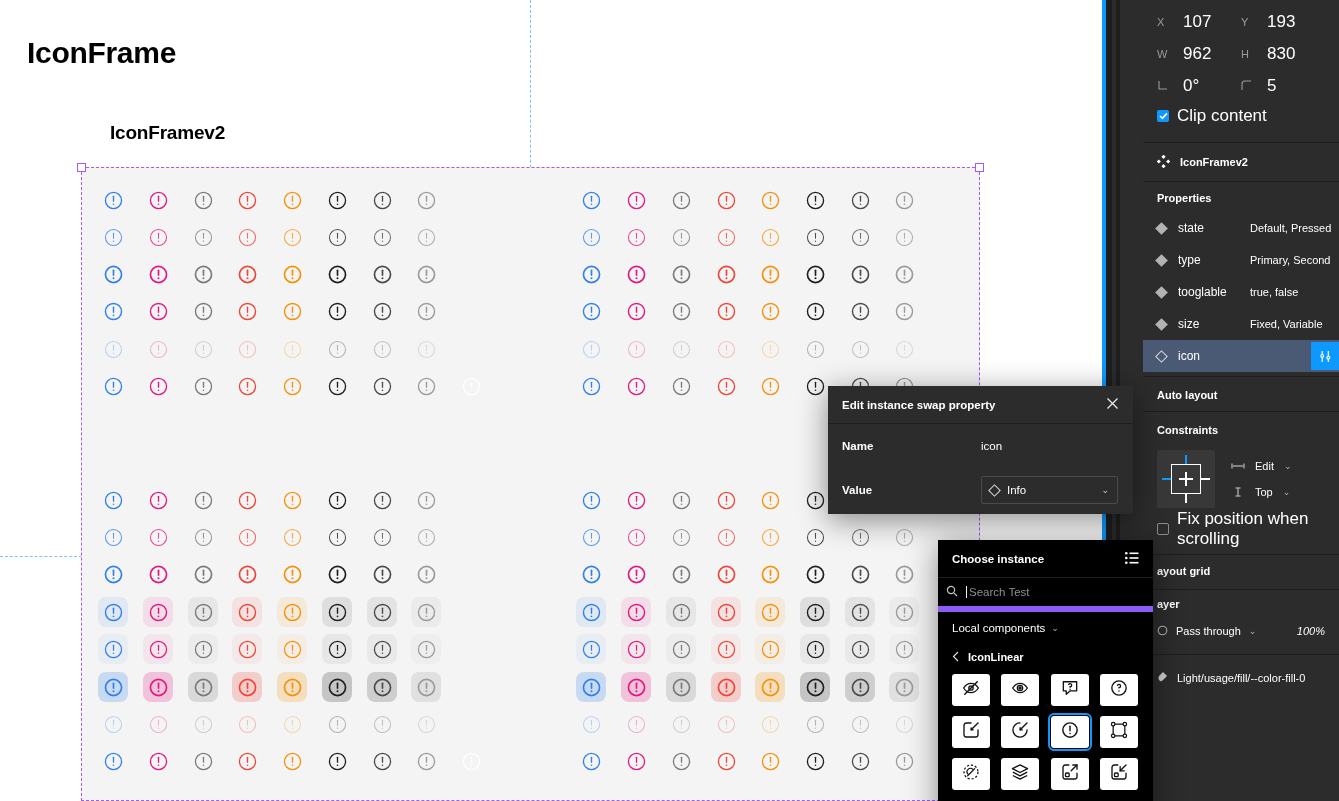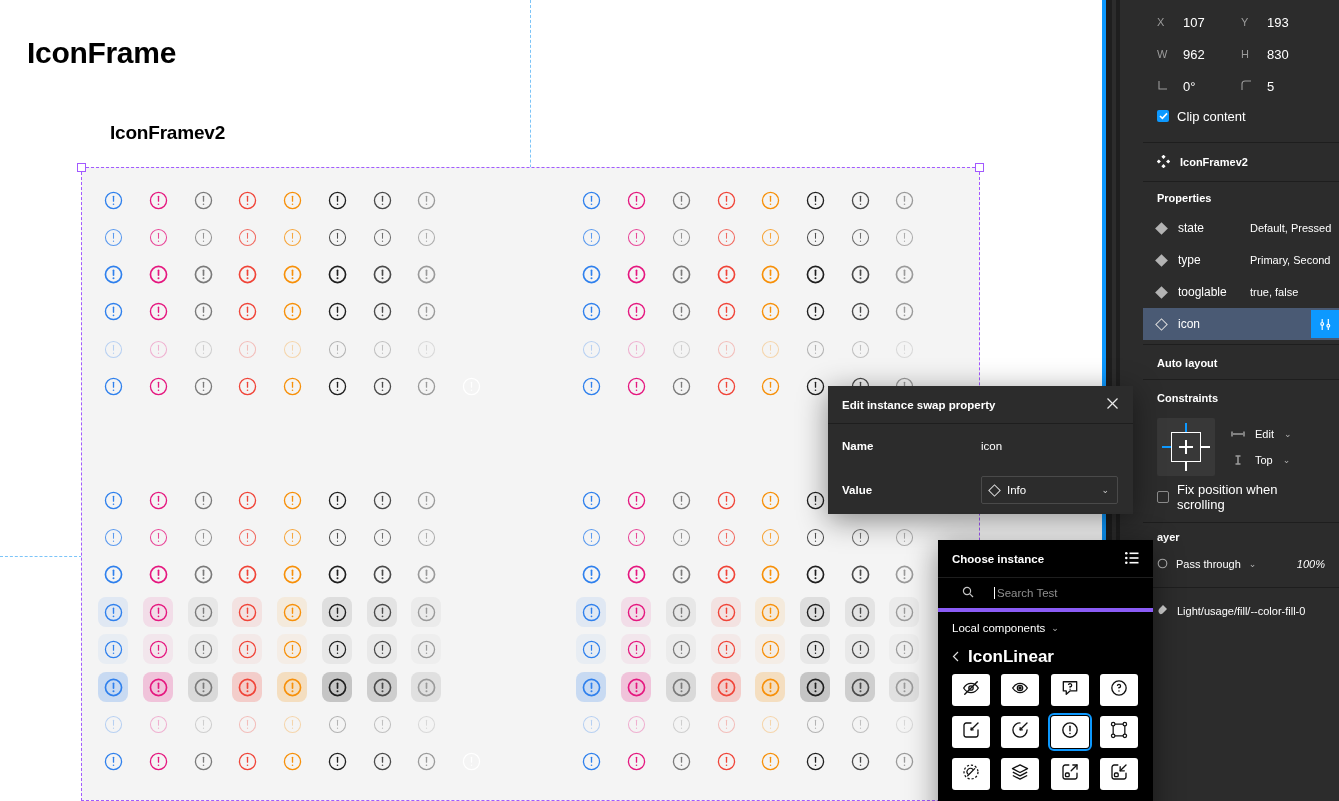--- a/index.html
+++ b/index.html
@@ -87,21 +87,21 @@
   .sec { border-bottom: 1px solid #1e1e1e; padding: 10px 0 12px 0; }
   .sec-head {
     font-weight: bold; font-size: 11px; color: #ffffff;
     padding: 4px 14px 8px 14px;
   }
   .row {
     display: flex; align-items: center;
     height: 32px; padding: 0 14px;
   }
   .row .lbl { color: #9b9b9b; width: 16px; flex: none; font-size: 11px; }
-  .row .val { color: #ffffff; font-size: 13px; }
+  .row .val { color: #ffffff; font-size: 17px; }
   .half { display: flex; flex: 1; align-items: center; gap: 10px; }
 
   .chk {
     width: 12px; height: 12px; border-radius: 2px;
     background: #0d99ff; display: flex; align-items: center; justify-content: center;
     flex: none; margin-right: 8px;
   }
   .chk.off { background: transparent; border: 1px solid #8c8c8c; }
 
   .prop-row {
@@ -179,29 +179,29 @@
     box-shadow: 0 6px 28px rgba(0,0,0,.45);
     color: #fff;
     overflow: hidden;
   }
   #choose-panel .ci-head {
     height: 38px; display: flex; align-items: center; padding: 0 14px;
     font-weight: bold; font-size: 11.5px; border-bottom: 1px solid #1e1e1e;
   }
   #choose-panel .ci-head .list-icon { margin-left: auto; }
   .ci-search {
-    height: 34px; display: flex; align-items: center; gap: 20px;
-    padding: 0 24px; border-bottom: 4px solid #8b5cf6;
+    height: 34px; display: flex; align-items: center; gap: 8px;
+    padding: 0 8px; border-bottom: 6px solid #8b5cf6;
   }
   .ci-search .ph {
     color: #8f8f8f; font-size: 11.5px;
     border-left: 1px solid #ffffff; padding-left: 2px;
   }
   .ci-group { display: flex; align-items: center; gap: 6px; height: 32px; padding: 0 14px; font-size: 11.5px; }
-  .ci-bread { display: flex; align-items: center; gap: 8px; height: 26px; padding: 0 14px; font-size: 17px; font-weight: bold; }
+  .ci-bread { display: flex; align-items: center; gap: 8px; height: 26px; padding: 0 14px; font-size: 11px; font-weight: bold; }
   .ci-grid {
     display: grid; grid-template-columns: repeat(4, 1fr);
     gap: 10px; padding: 4px 14px 10px 14px;
   }
   .ci-tile {
     width: 38px; height: 32px; background: #ffffff; border-radius: 3px;
     display: flex; align-items: center; justify-content: center;
   }
   .ci-tile.sel { outline: 2px solid #0d99ff; outline-offset: 1px; }
 </style>
@@ -1896,20 +1896,25 @@
           <div class="prop-row">
             <span class="diamond"></span>
             <span class="prop-name">type</span>
             <span class="prop-val">Primary, Second</span>
           </div>
           <div class="prop-row">
             <span class="diamond"></span>
             <span class="prop-name">tooglable</span>
             <span class="prop-val">true, false</span>
           </div>
+          <div class="prop-row">
+            <span class="diamond"></span>
+            <span class="prop-name">size</span>
+            <span class="prop-val">Fixed, Variable</span>
+          </div>
           <div class="prop-row selected">
             <span class="diamond outline"></span>
             <span class="prop-name">icon</span>
             <span class="prop-val"></span>
             <span class="swap-btn">
               <svg width="13" height="13" viewBox="0 0 13 13">
                 <g stroke="#fff" stroke-width="1.2" fill="none">
                   <path d="M3.2 1v3.2"></path>
                   <path d="M3.2 7.5V12"></path>
                   <circle cx="3.2" cy="5.9" r="1.4"></circle>
@@ -1963,20 +1968,23 @@
             <span class="chev">⌄</span>
           </div>
         </div>
       </div>
       <div class="row" style="height:30px; margin-top:6px;">
         <span class="chk off"></span>
         <span class="val">Fix position when scrolling</span>
       </div>
     </div>
 
+    <div class="sec" style="padding:10px 0 12px 0;">
+      <div class="sec-head" style="padding:0 14px;">ayout grid</div>
+    </div>
 
     <div class="sec" style="padding:8px 0 8px 0;">
       <div class="sec-head" style="padding:0 14px 6px 14px;">ayer</div>
       <div class="blend-row">
         <span>
           <svg width="11" height="11" viewBox="0 0 11 11">
               <circle cx="5.5" cy="5.5" r="4.3" stroke="#b3b3b3" stroke-width="1.1" fill="none"></circle>
             </svg>
         </span>
         <span>Pass through</span>

